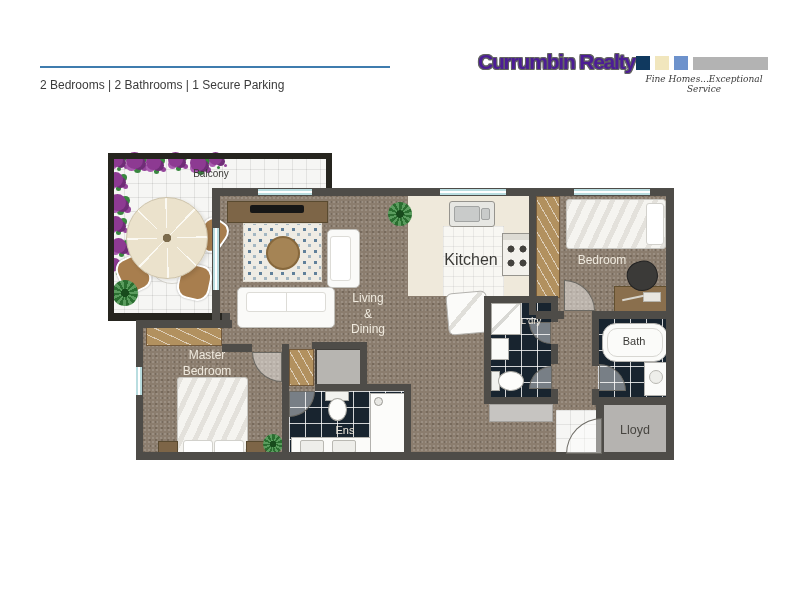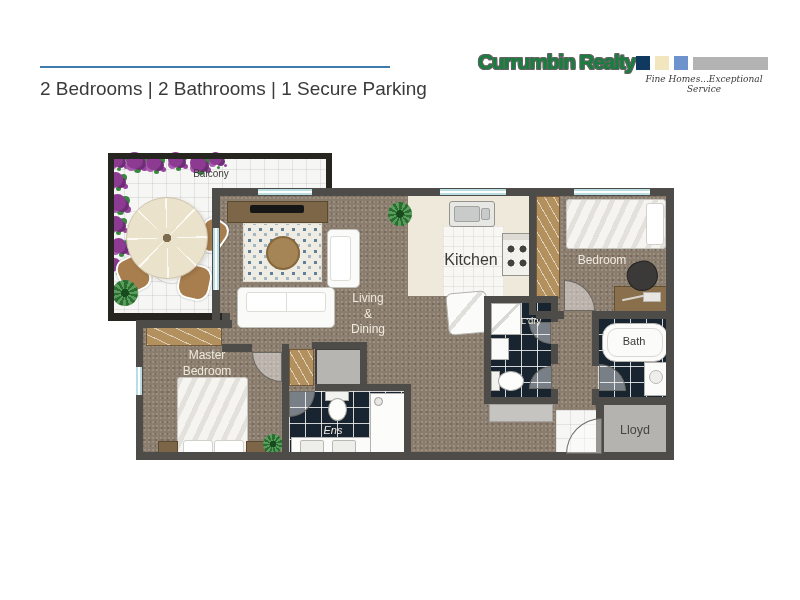--- a/index.html
+++ b/index.html
@@ -2,22 +2,22 @@
 <html><head>
 <meta charset="utf-8">
 <style>
   html,body{margin:0;padding:0;background:#fff;}
   #page{position:relative;width:800px;height:600px;background:#ffffff;overflow:hidden;
         font-family:"Liberation Sans",sans-serif;}
   .abs{position:absolute;}
   
   #title{position:absolute;left:40px;top:33px;font-size:24px;font-weight:400;color:#3a3a3a;margin:0;letter-spacing:-0.2px;}
   #rule{position:absolute;left:40px;top:66px;width:350px;height:2px;background:#3f7cae;}
-  #subtitle{position:absolute;left:40px;top:78px;font-size:19px;color:#3b3b3b;}
-  #logoname{position:absolute;left:478px;top:50px;font-size:21px;font-weight:700;letter-spacing:-1.2px;color:#15803d;
+  #subtitle{position:absolute;left:40px;top:78px;font-size:12px;color:#3b3b3b;}
+  #logoname{position:absolute;left:478px;top:50px;font-size:21px;font-weight:700;letter-spacing:-1.2px;color:#4c1d95;
     text-shadow:1px 0 0 #636363,-1px 0 0 #636363,0 1px 0 #636363,0 -1px 0 #636363,1px 1px 0 #636363,-1px -1px 0 #636363,1px -1px 0 #636363,-1px 1px 0 #636363;}
   .sq{position:absolute;top:56px;width:14px;height:14px;}
   #bar{position:absolute;left:693px;top:57px;width:75px;height:13px;background:#b3b3b3;}
   #tagline{position:absolute;left:638px;top:74px;width:132px;font-size:9px;font-style:italic;
     font-family:"DejaVu Serif",serif;color:#3a3a3a;text-align:center;}
   
   #plan{position:absolute;left:108px;top:152px;width:570px;height:312px;}
   .w{position:absolute;background:#4e4c48;}
   .wd{position:absolute;background:#26251f;}
   .winh{position:absolute;height:6px;background:linear-gradient(to bottom,#b9dde0 0 2px,#ffffff 2px 4px,#b9dde0 4px 6px);}
@@ -241,18 +241,18 @@
       <span>&amp;</span>
       <span>Dining</span>
     </div>
     <div class="lbl light" style="left:452px;top:101px;width:84px;font-size:12px;">Bedroom</div>
     <div class="lbl light" style="left:52px;top:196px;width:94px;font-size:12px;">
       <span>Master</span>
       <span>Bedroom</span>
     </div>
     <div class="lbl light" style="left:399px;top:163px;width:48px;font-size:9.5px;">L'dry</div>
     <div class="lbl" style="left:494px;top:182px;width:64px;font-size:11px;">Bath</div>
-    <div class="lbl light" style="left:200px;top:271px;width:50px;font-size:11px;font-style:italic;">Ens</div>
+    <div class="lbl light" style="left:212px;top:271px;width:50px;font-size:11px;">Ens</div>
     <div class="lbl" style="left:496px;top:270px;width:62px;font-size:12.5px;color:#474540;">Lloyd</div>
   </div>
 
 
 </div>
 
 </body></html>

